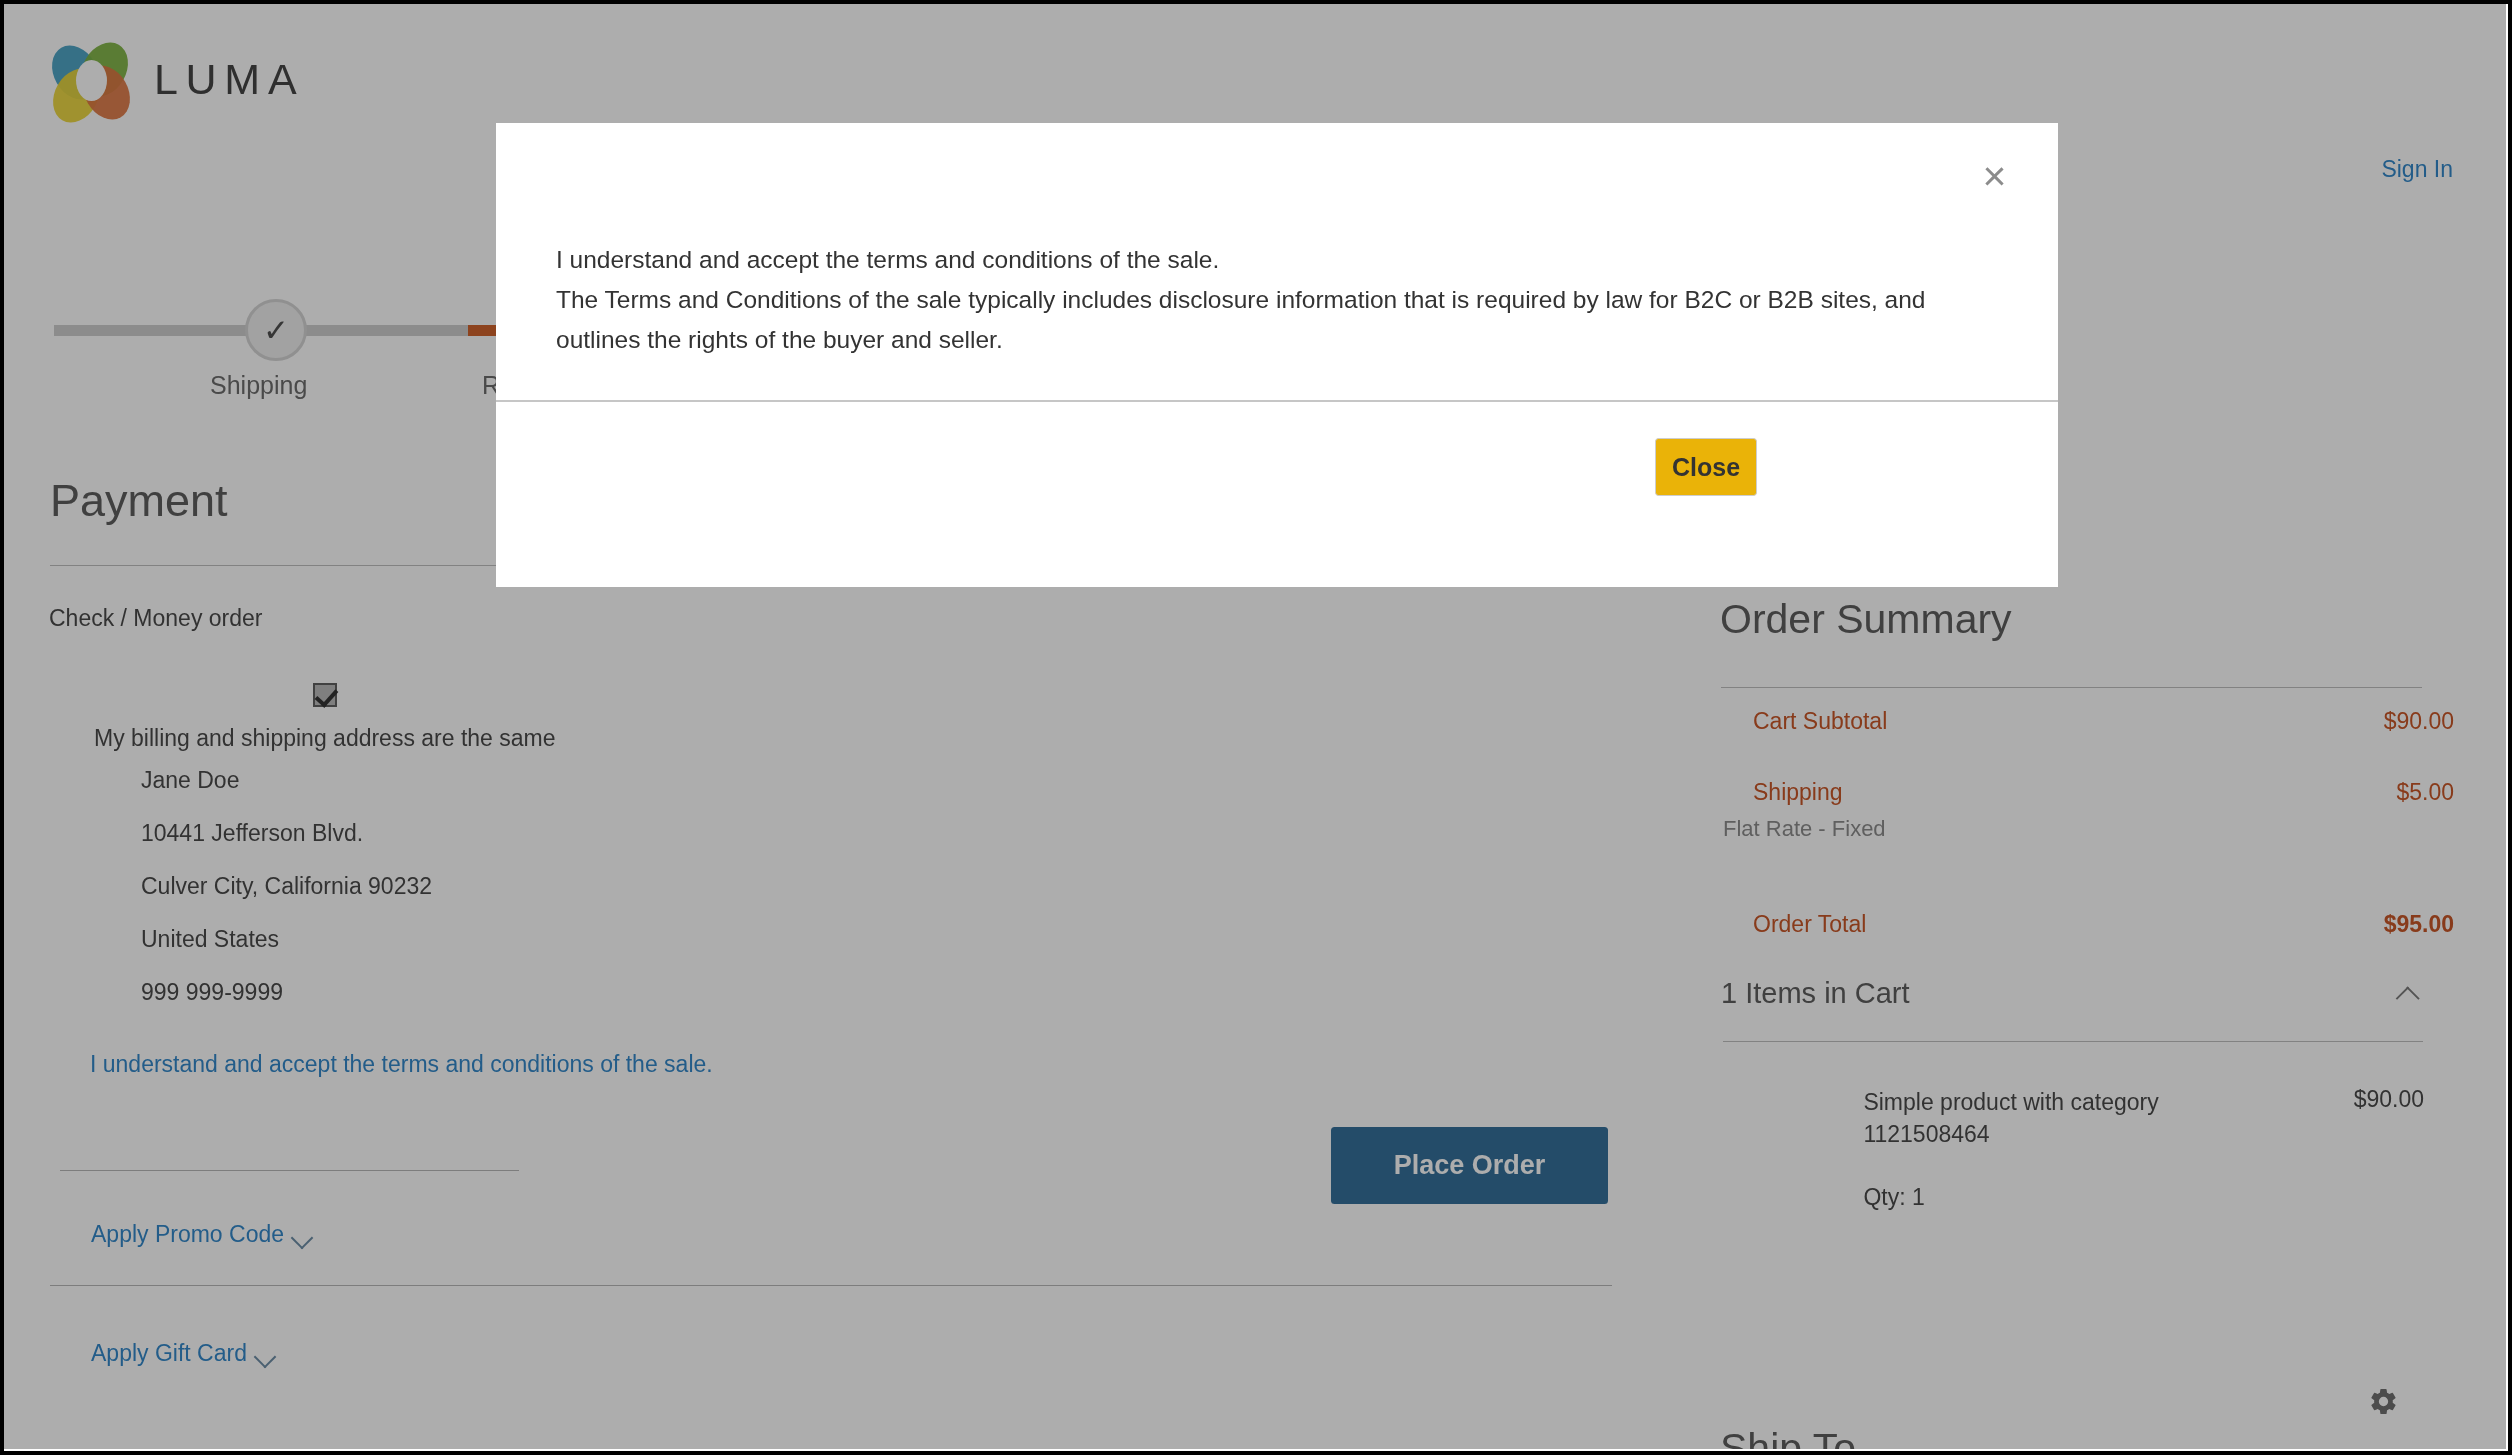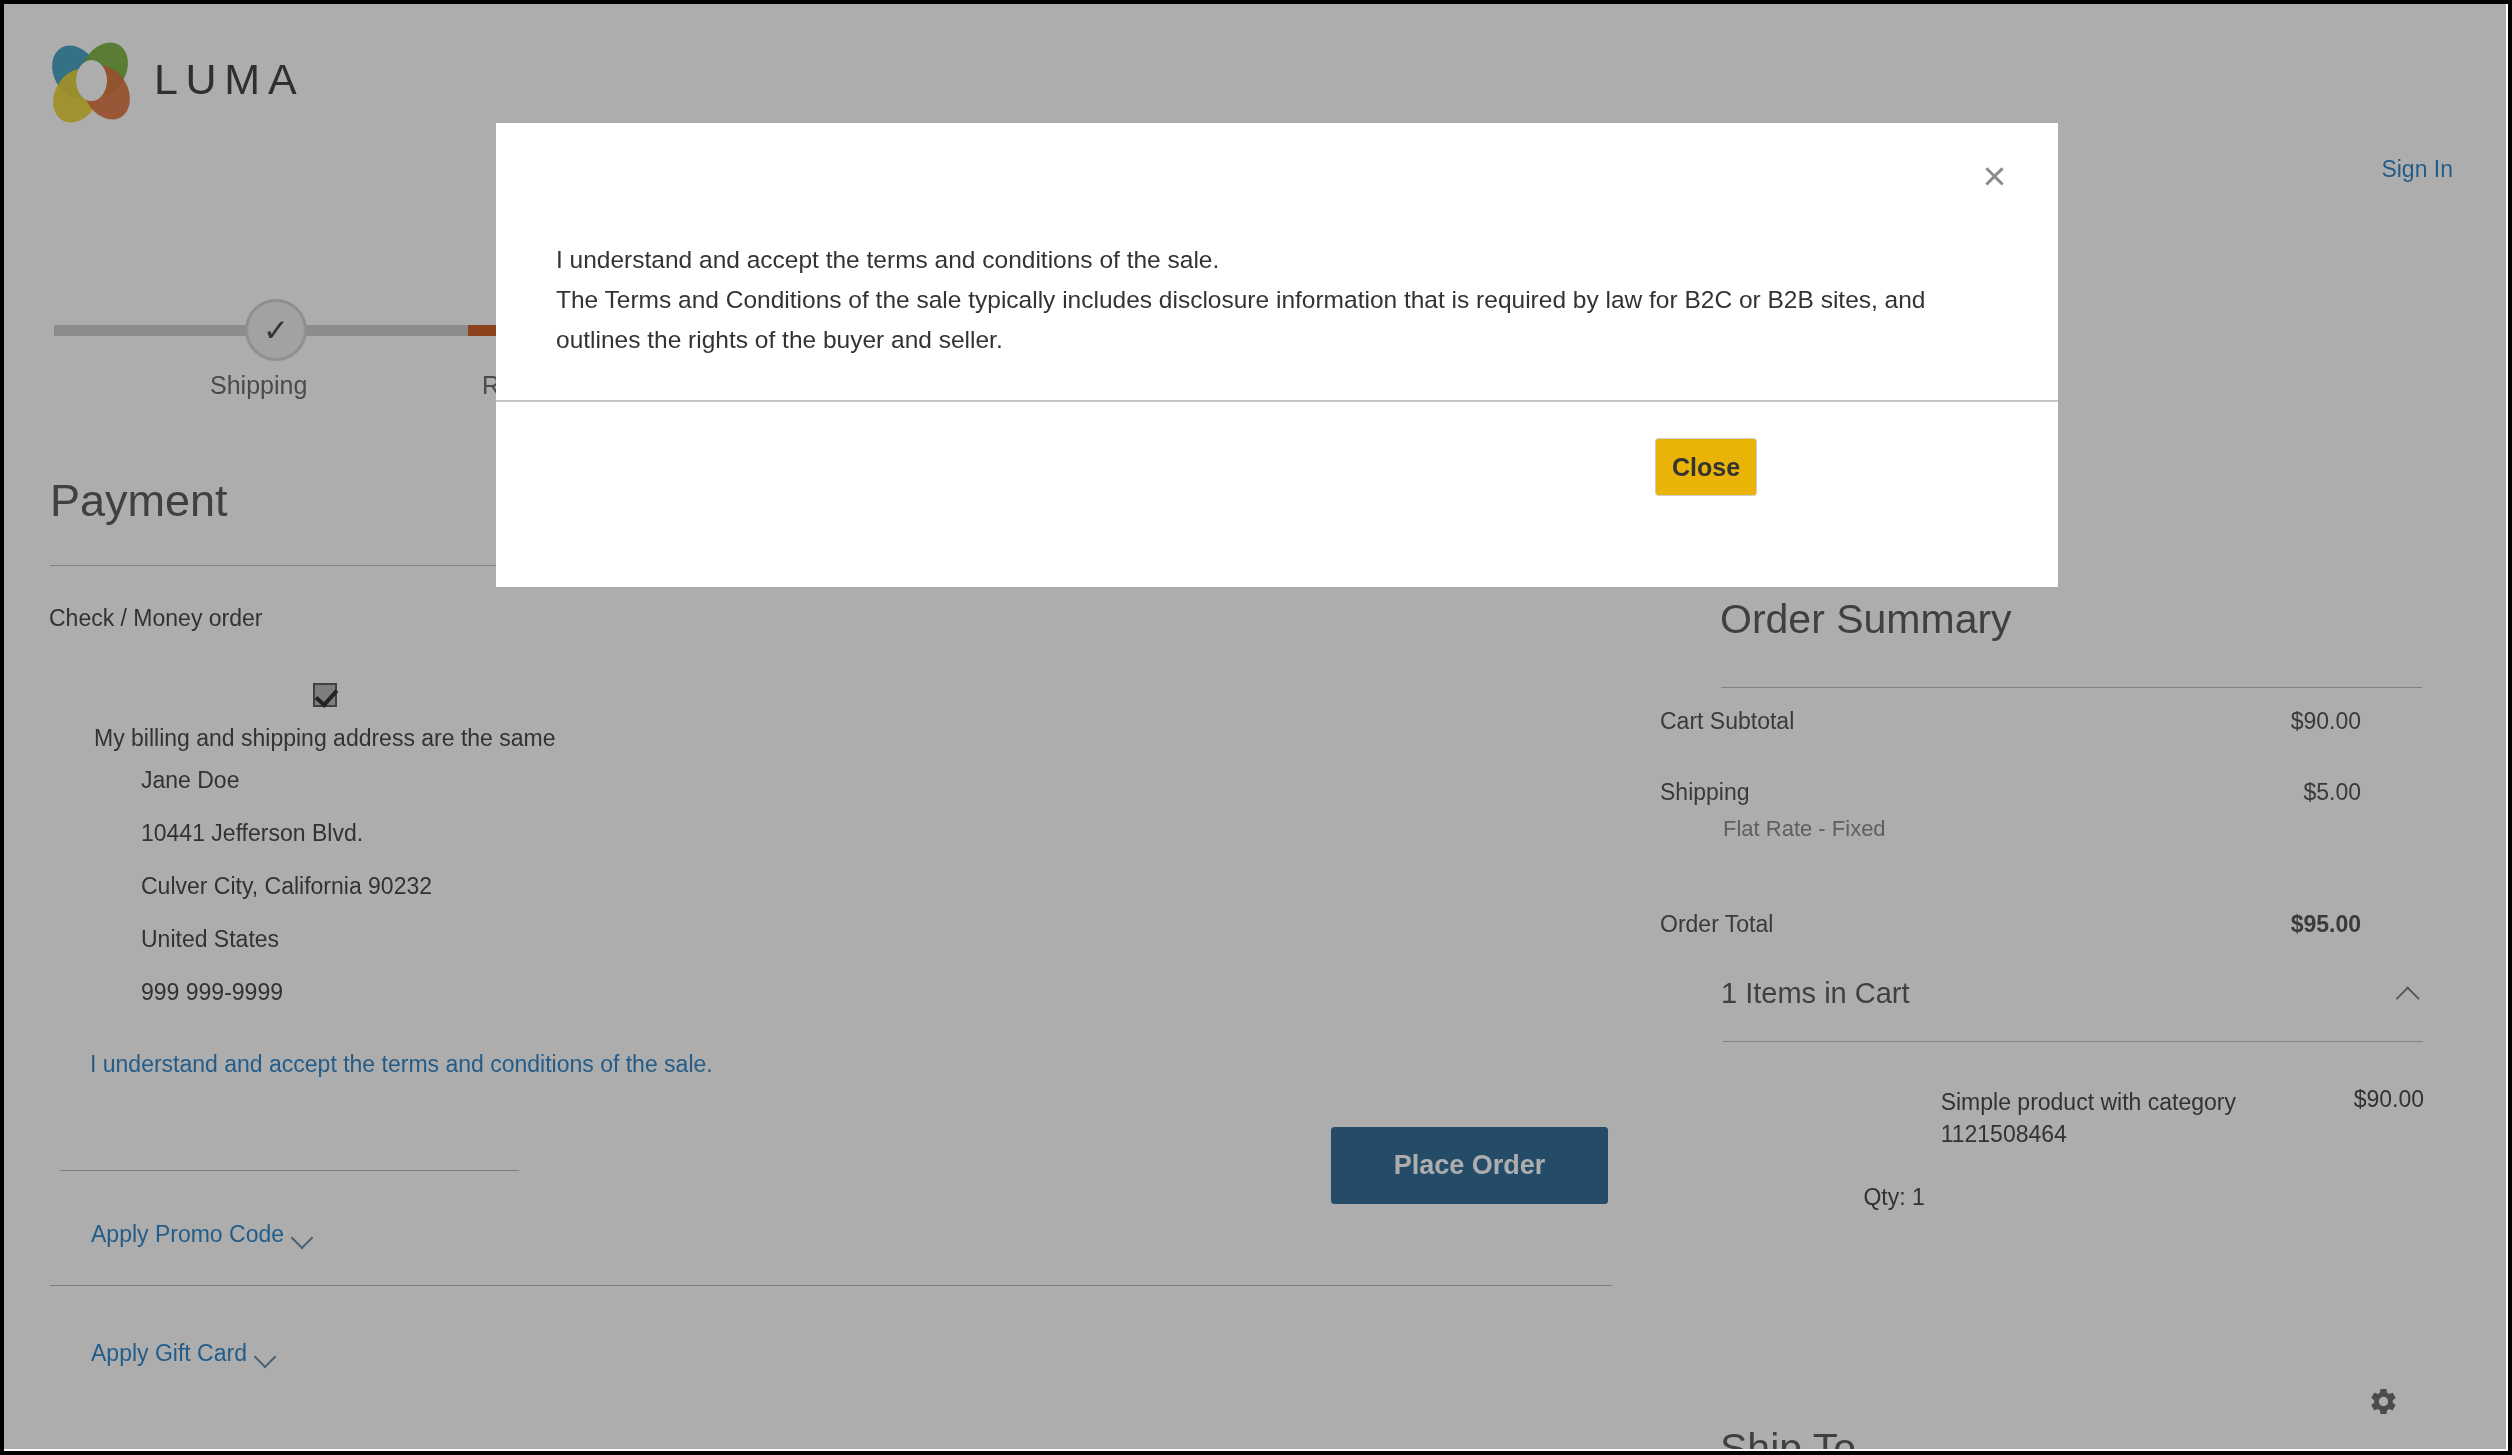--- a/index.html
+++ b/index.html
@@ -204,23 +204,23 @@
     position: absolute; left: 1716px; top: 592px;
     font-size: 41px; font-weight: 300; color: #4a4a4a;
   }
   #summary-rule {
     position: absolute; left: 1717px; top: 683px;
     width: 701px; height: 1.4px; background: #b7b7b7;
   }
 
   .totals-row {
     position: absolute;
-    left: 1656px; width: 701px;
+    left: 1749px; width: 701px;
     display: flex; justify-content: space-between; align-items: baseline;
-    font-size: 23px; color: #404040;
+    font-size: 23px; color: #c2410c;
   }
   #row-subtotal { top: 704px; }
   #row-shipping { top: 775px; }
   #row-total    { top: 907px; font-weight: 700; gap: 32px; }
   #row-total .t-label { font-weight: 400; }
   #shipping-sub {
     position: absolute; left: 1719px; top: 812px;
     font-size: 22px; color: #7d7d7d;
   }
 
@@ -253,21 +253,21 @@
     display: flex; gap: 22.4px;
   }
   #item-thumb {
     width: 118px; height: 118px;
     background: rgba(255,255,255,0.14);
     position: relative; flex: none;
   }
   #item-thumb svg { position: absolute; left: 24px; top: 9.8px; }
   #item-body { flex: 1; padding-top: 18px; }
   #item-top {
-    display: flex; justify-content: flex-end; align-items: flex-start; gap: 20px;
+    display: flex; justify-content: space-between; align-items: flex-start; gap: 20px;
   }
   #item-name {
     font-size: 23px; color: #333333; line-height: 32px; max-width: 393px;
   }
   #item-price { font-size: 23px; color: #333333; white-space: nowrap; }
   #item-qty { font-size: 23px; color: #333333; margin-top: 34px; }
 
   #shipto-title {
     position: absolute; left: 1716px; top: 1421px;
     font-size: 41px; font-weight: 300; color: #4a4a4a;

